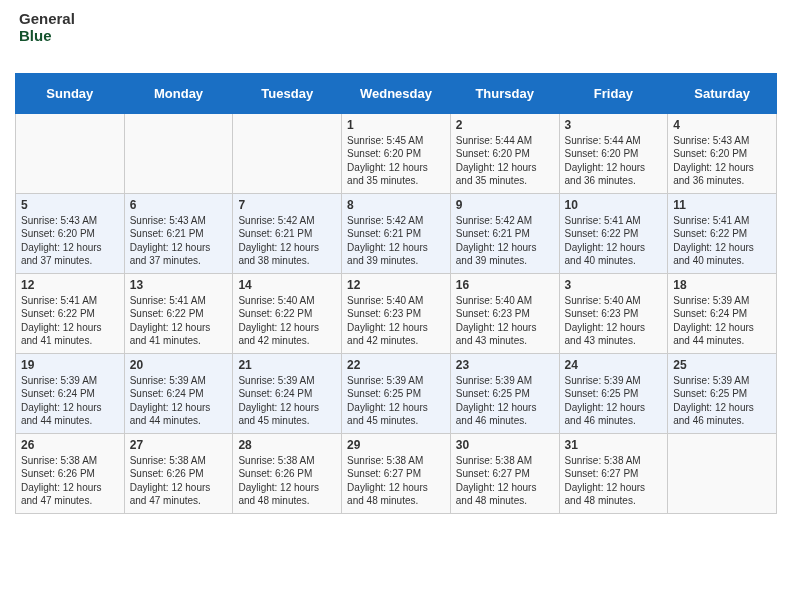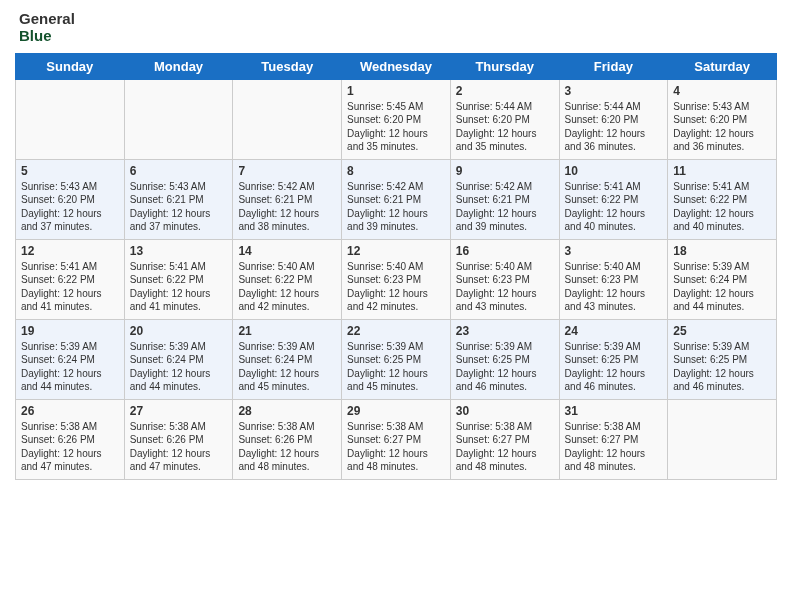--- a/index.html
+++ b/index.html
@@ -10,21 +10,21 @@
       min-height: 612px;
     }
     .page {
       width: 792px;
       padding: 10px 15px 15px 15px;
     }
     .header {
       display: flex;
       justify-content: space-between;
       align-items: flex-start;
-      margin-bottom: 8px;
+      margin-bottom: 28px;
     }
     .logo {
       display: flex;
       align-items: center;
       gap: 4px;
     }
     .title-block {
       text-align: right;
     }
     .cal-title {
@@ -38,21 +38,21 @@
     }
     table {
       width: 100%;
       border-collapse: collapse;
       table-layout: fixed;
     }
     thead tr th {
       background-color: #1a6fc4;
       color: #fff;
       text-align: center;
-      padding: 5px 2px;
+      padding: 12px 2px;
       font-size: 13px;
       font-weight: bold;
       border: 1px solid #1a6fc4;
     }
     tbody tr td {
       border: 1px solid #ccc;
       vertical-align: top;
       padding: 4px 5px;
       font-size: 10.5px;
       color: #333;

